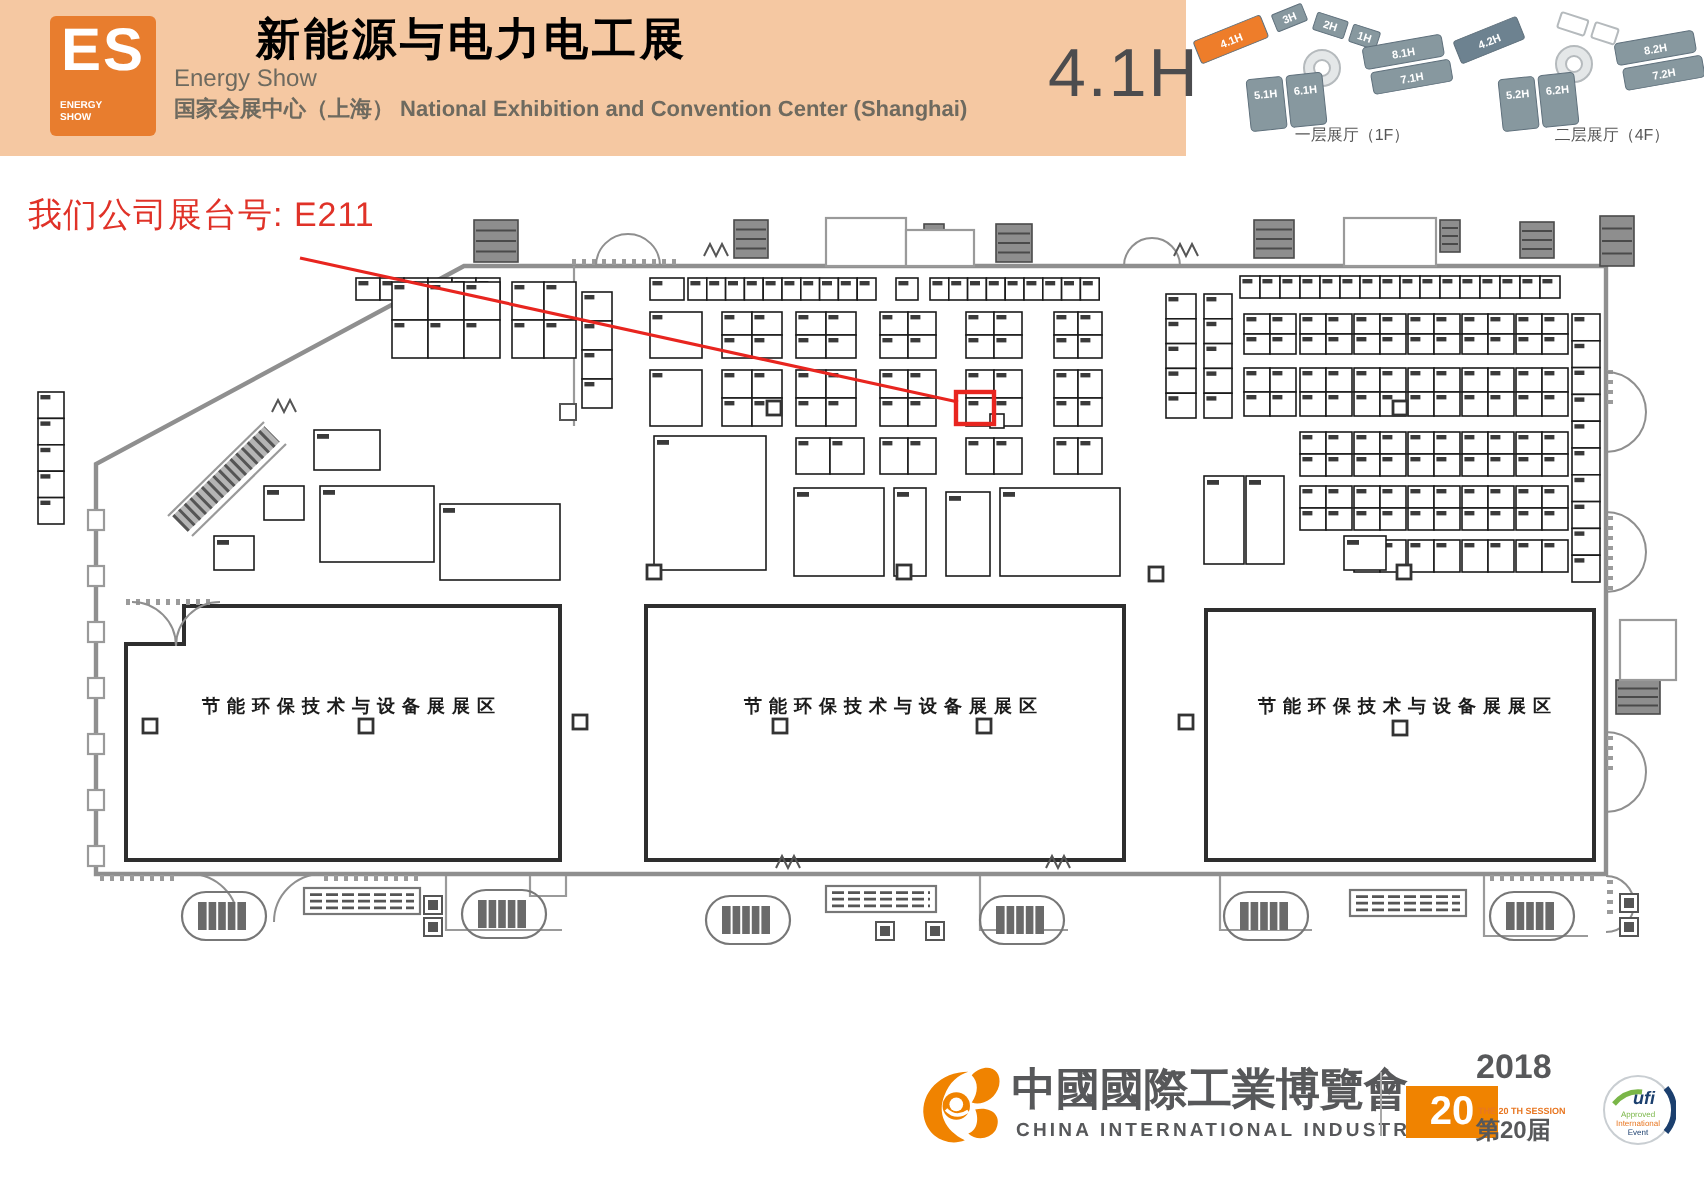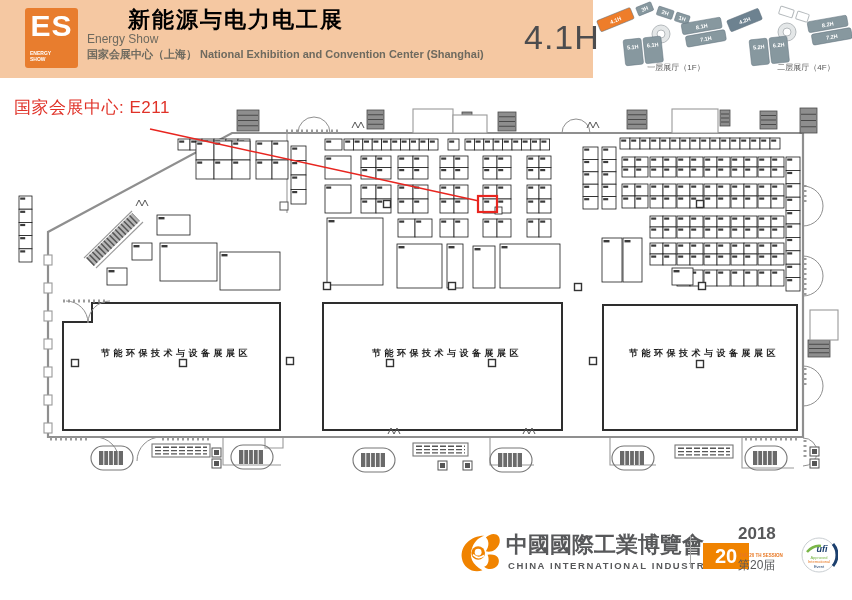--- a/index.html
+++ b/index.html
@@ -50,21 +50,21 @@
   .footer{position:absolute;left:0;top:524px;width:852px;height:60px;}
   .fair-cn{position:absolute;left:506px;top:6px;font-size:22px;font-weight:bold;
            font-family:"Liberation Serif",serif;color:#57585a;letter-spacing:0px;}
   .fair-en{position:absolute;left:508px;top:36px;font-size:9.5px;font-weight:bold;
            color:#57585a;letter-spacing:1.6px;}
   .divider{position:absolute;left:690px;top:12px;width:1px;height:32px;background:#a9a9a9;}
   .badge20{position:absolute;left:703px;top:19px;width:46px;height:26px;background:#f08300;
            color:#fff;font-size:20px;font-weight:bold;text-align:center;line-height:26px;}
   .year{position:absolute;left:738px;top:0;font-size:17px;font-weight:bold;color:#57585a;}
   .session-en{position:absolute;left:739px;top:29px;font-size:4.5px;font-weight:bold;color:#e87722;}
-  .session-cn{position:absolute;left:738px;top:33px;font-size:12px;font-weight:normal;color:#57585a;}
+  .session-cn{position:absolute;left:738px;top:33px;font-size:12px;font-weight:bold;color:#57585a;}
   .ufi{position:absolute;left:800px;top:12px;width:38px;height:38px;}
 </style>
 </head>
 <body>
 
 <div class="header">
   <div class="logo">
     <div class="logo-es">ES</div>
     <div class="logo-sub">
       <span>ENERGY</span><br>
@@ -135,21 +135,21 @@
     <g transform="translate(26,40) rotate(-6)">
       <rect x="0" y="0" width="18" height="26" rx="2" fill="#87989f" class="mm-block"></rect>
       <text class="mm-txt" x="9" y="10" text-anchor="middle">5.2H</text>
       <rect x="20" y="0" width="18" height="26" rx="2" fill="#87989f" class="mm-block"></rect>
       <text class="mm-txt" x="29" y="10" text-anchor="middle">6.2H</text>
     </g>
     <text class="mm-label" x="83" y="70" text-anchor="middle">二层展厅（4F）</text>
   </g>
 </svg>
 
-<div class="annotation">国家会展中心: E211</div>
+<div class="annotation">我们公司展台号: E211</div>
 
 <svg class="map" viewBox="0 88 852 432">
 
   <path class="wall" d="M232,133 H803 V437 H48 V232 Z"></path>
   <line class="thin" x1="287" y1="133" x2="287" y2="213"></line>
   <rect class="sq" x="280" y="202" width="8" height="8"></rect>
   <g id="gen-crenels">
       <rect x="44" y="255" width="8" height="10" class="room"></rect>
       <rect x="44" y="283" width="8" height="10" class="room"></rect>
       <rect x="44" y="311" width="8" height="10" class="room"></rect>

